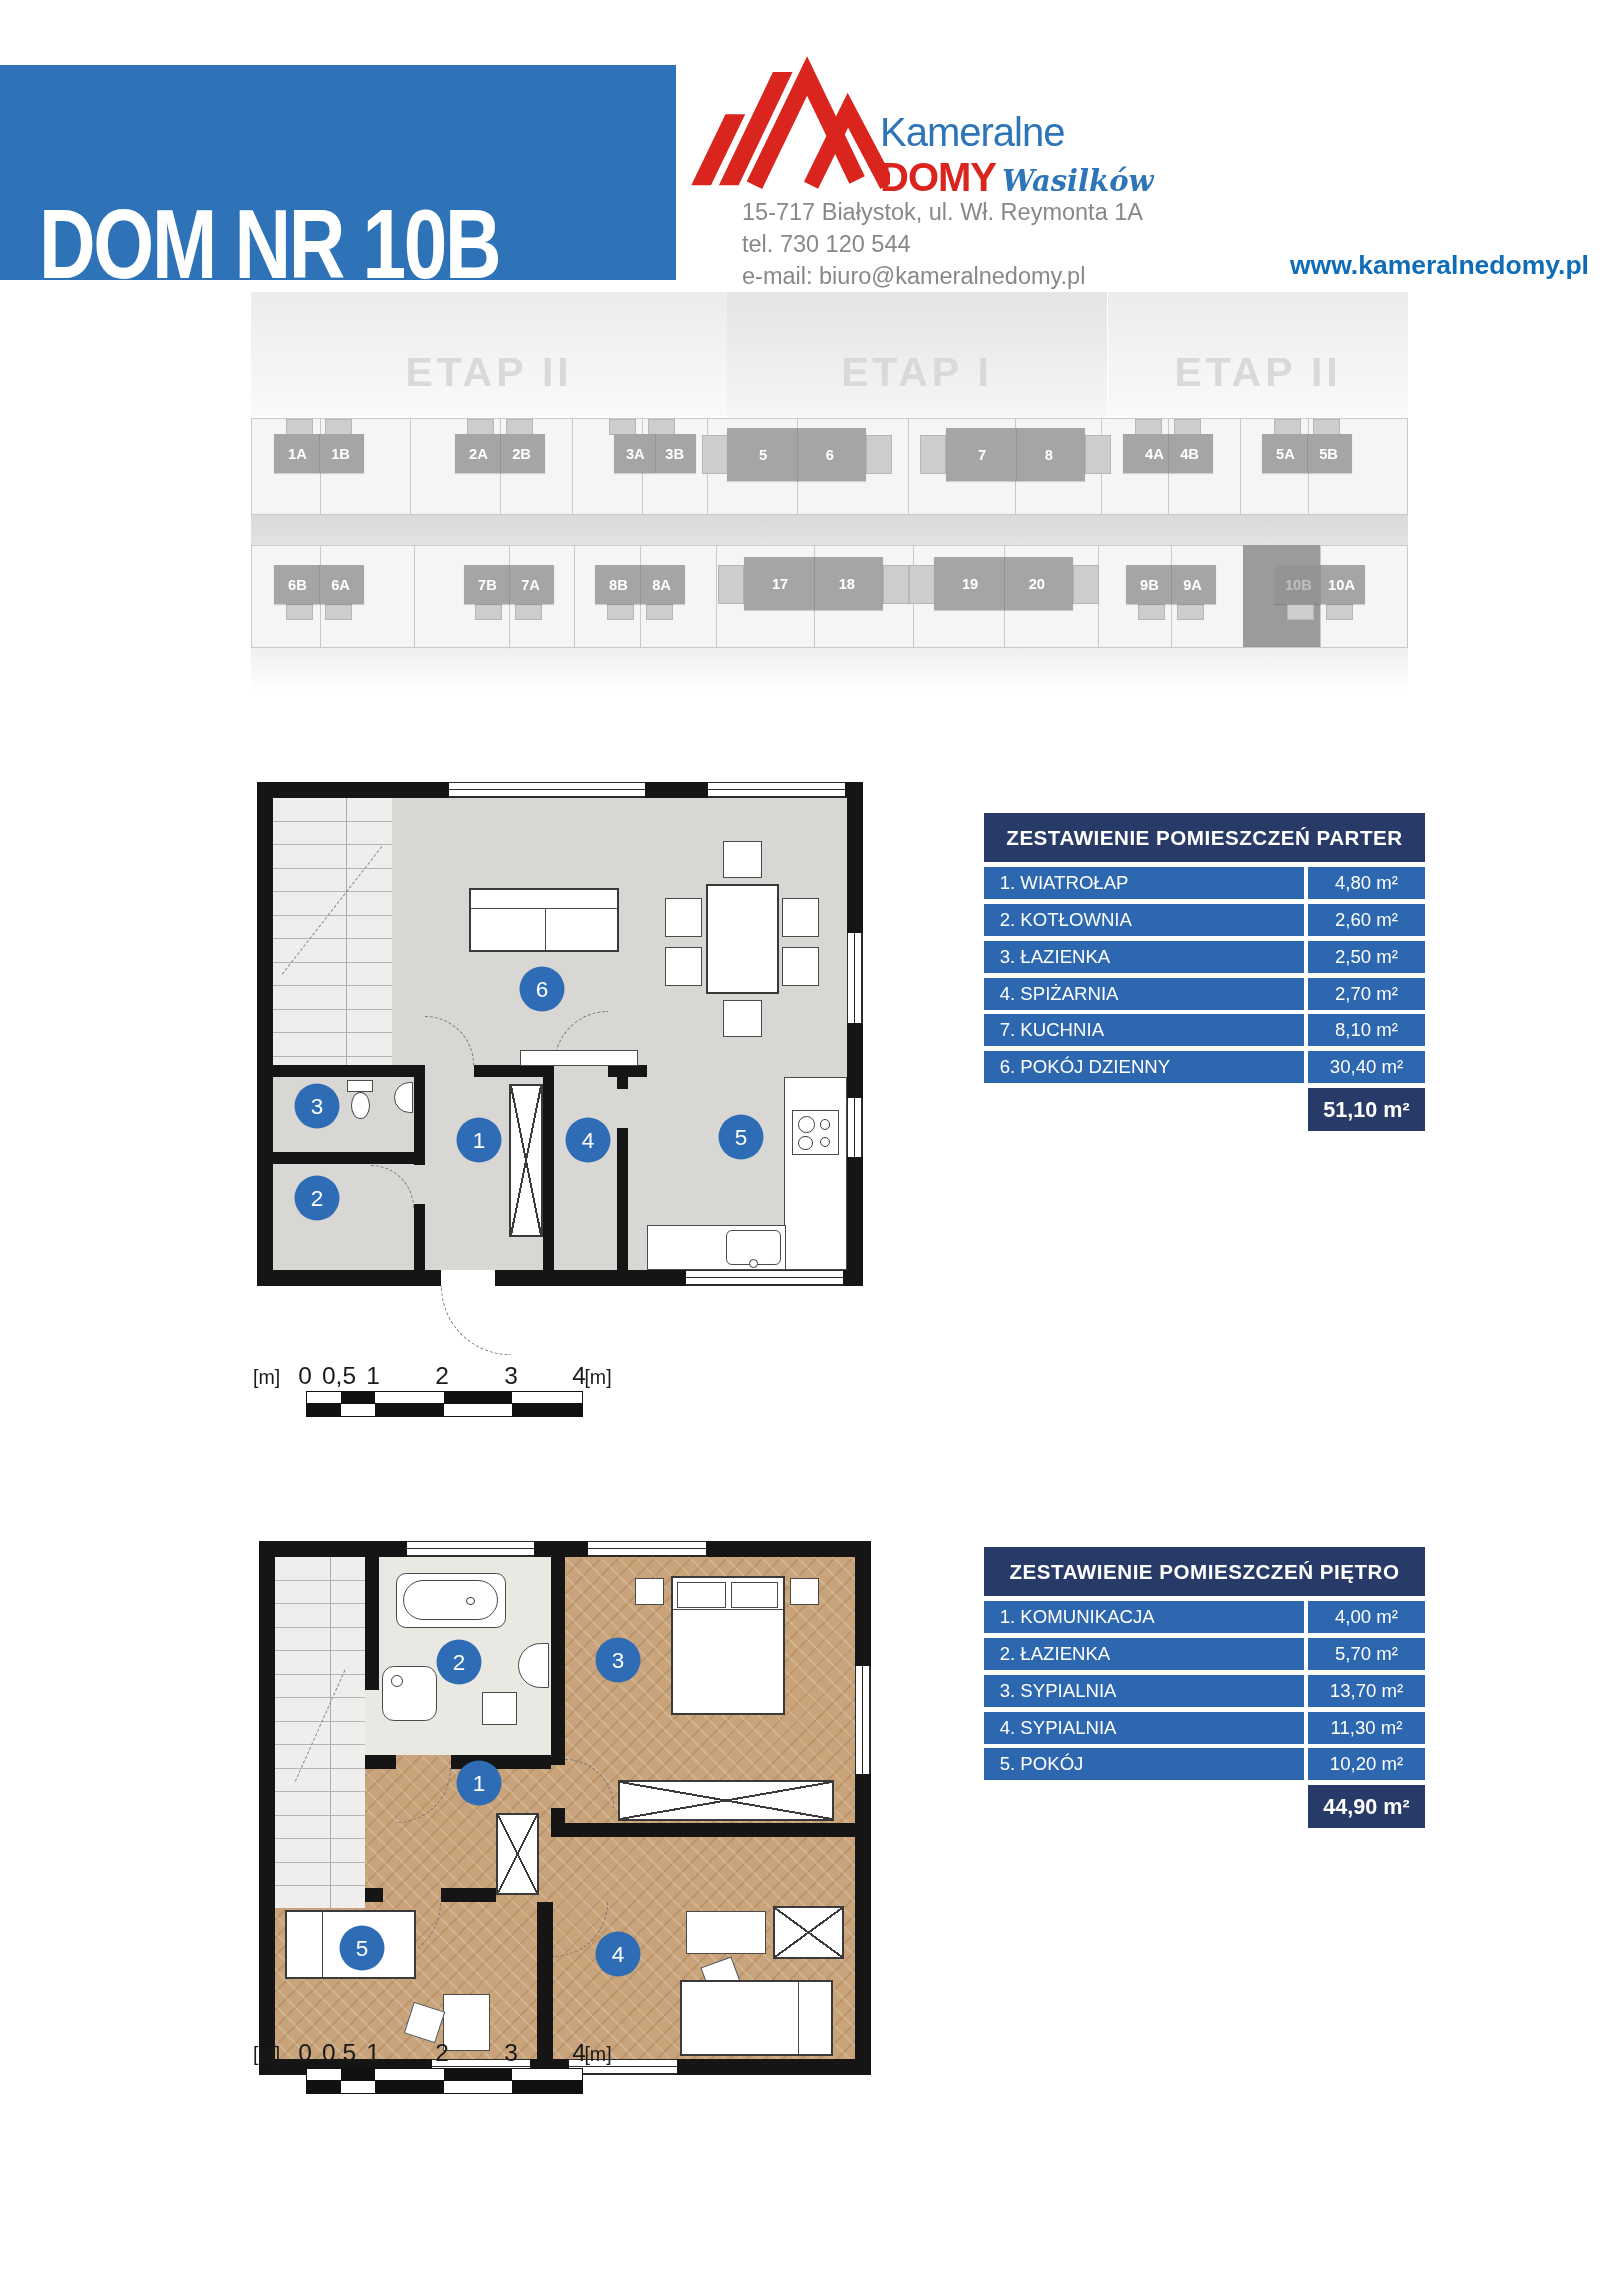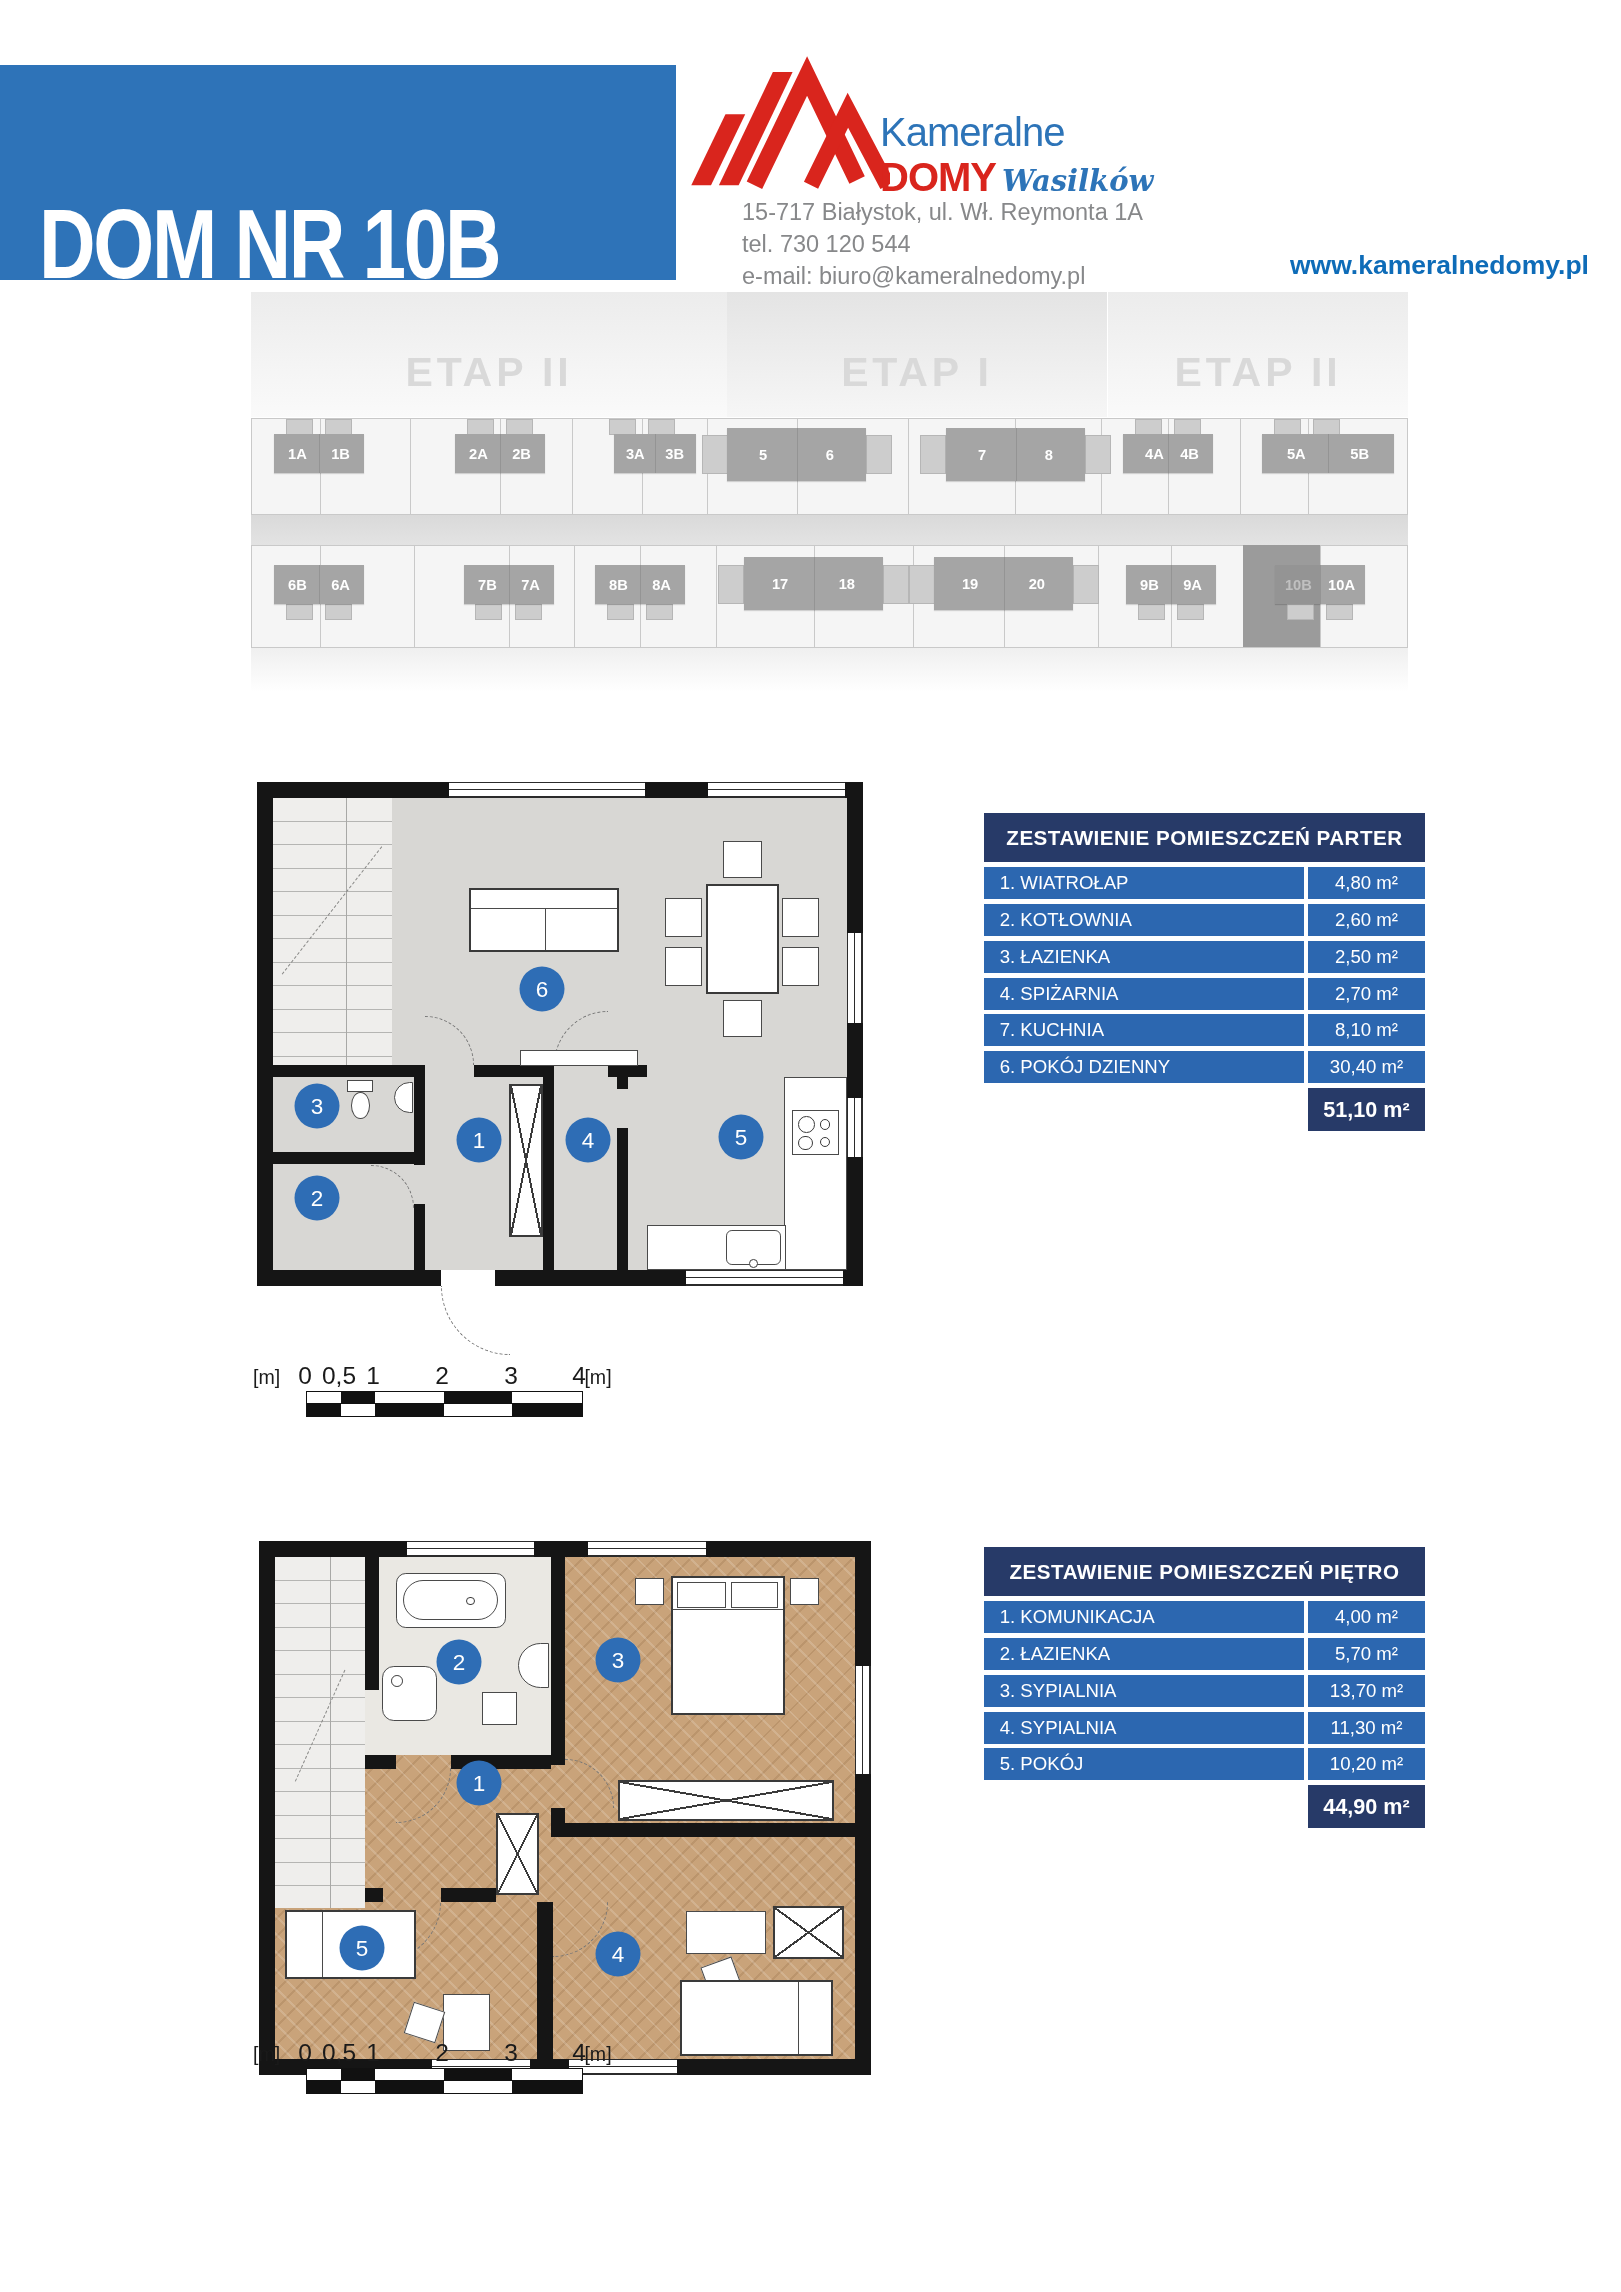--- a/index.html
+++ b/index.html
@@ -198,21 +198,21 @@
         </div>
         <div class="garage" style="left: 1135px; top: 419px; width: 27.4px; height: 15.7px;"></div>
         <div class="garage" style="left: 1174px; top: 419px; width: 27.4px; height: 15.7px;"></div>
         <div class="house" style="left: 1123px; top: 434px; width: 90px; height: 39px;">
           <div class="divid"></div>
           <div class="lbl" style="left: 26%; margin-left: 8px;">4A</div>
           <div class="lbl" style="left: 74%;">4B</div>
         </div>
         <div class="garage" style="left: 1274px; top: 419px; width: 27.4px; height: 15.7px;"></div>
         <div class="garage" style="left: 1313px; top: 419px; width: 27.4px; height: 15.7px;"></div>
-        <div class="house" style="left: 1262px; top: 434px; width: 90px; height: 39px; padding-left: 42px;">
+        <div class="house" style="left: 1262px; top: 434px; width: 90px; height: 39px;">
           <div class="divid"></div>
           <div class="lbl" style="left: 26%;">5A</div>
           <div class="lbl" style="left: 74%;">5B</div>
         </div>
         <div class="garage" style="left: 286px; top: 604px; width: 27.4px; height: 15.7px;"></div>
         <div class="garage" style="left: 325px; top: 604px; width: 27.4px; height: 15.7px;"></div>
         <div class="house" style="left: 274px; top: 565px; width: 90px; height: 39px;">
           <div class="divid"></div>
           <div class="lbl" style="left: 26%;">6B</div>
           <div class="lbl" style="left: 74%;">6A</div>

